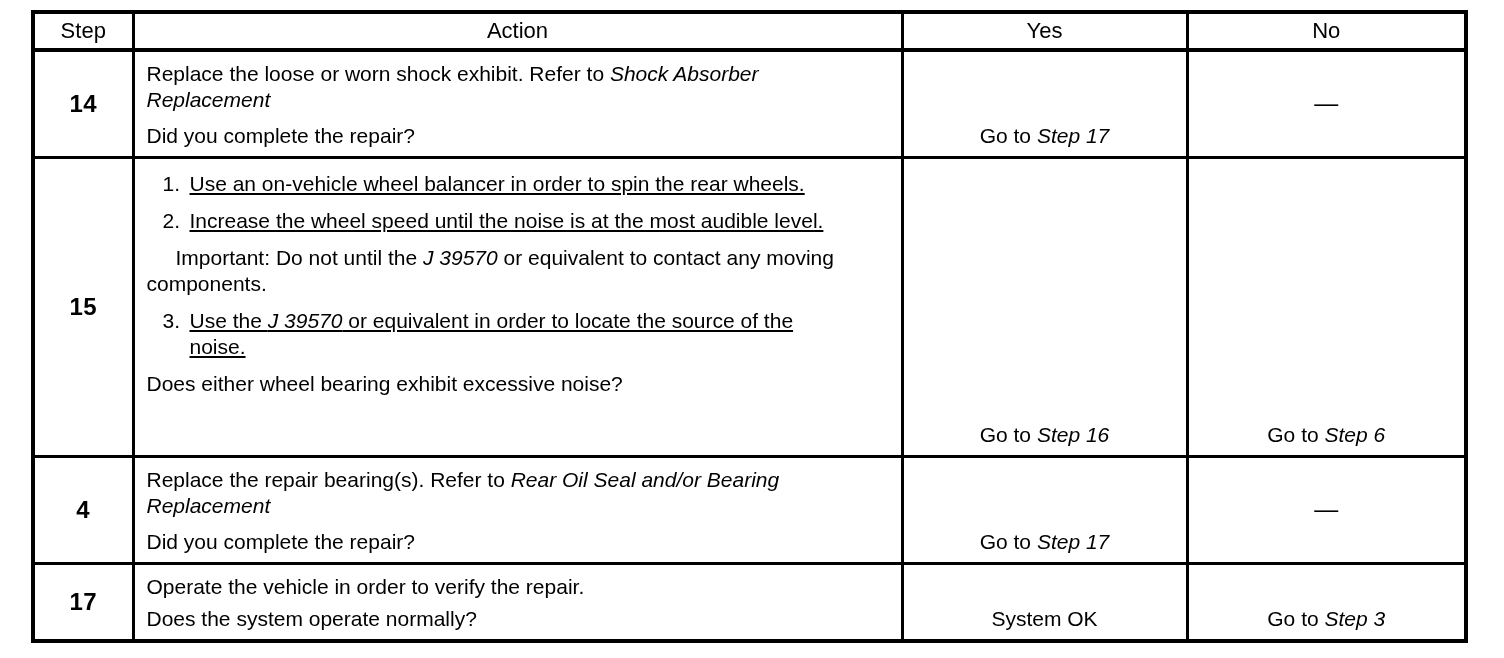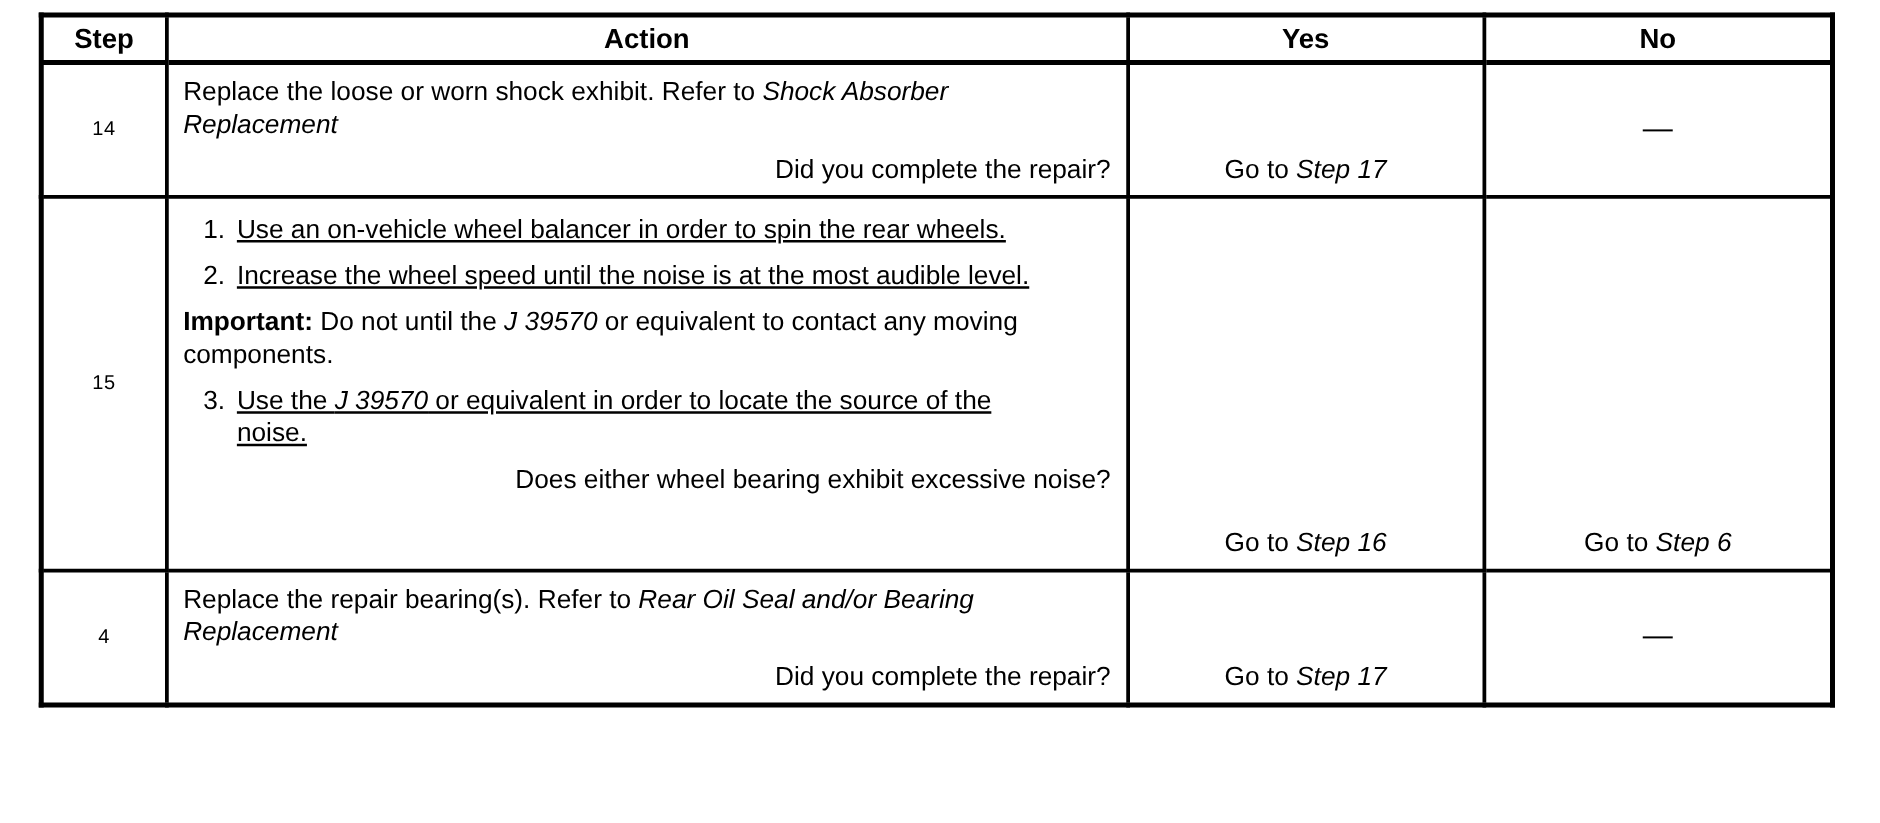--- a/index.html
+++ b/index.html
@@ -27,40 +27,41 @@
 
   th, td { border: 3px solid #000; }
 
   thead tr { height: 38px; }
   tr.r14 { height: 105px; }
   tr.r15 { height: 299px; }
   tr.r16 { height: 105px; }
   tr.r17 { height: 75px; }
 
   th {
-    font-weight: 700;
+    font-weight: 400;
     font-size: 22px;
     text-align: center;
     vertical-align: middle;
     padding: 2px 0;
     border-bottom-width: 4px;
   }
   td.step {
     text-align: center;
     vertical-align: middle;
-    font-size: 16px;
+    font-size: 24px;
     letter-spacing: 0.5px;
+    font-weight: bold;
   }
   td.action {
     vertical-align: top;
     padding: 9px 12px 7px 12px;
   }
   td.action p { margin: 0; }
   .p1 { max-width: 700px; }
-  .q  { margin-top: 10px !important; text-align: right; }
+  .q  { margin-top: 10px !important; }
   .q15 { margin-top: 11px !important; }
   .q17 { margin-top: 6px !important; }
 
   .li { display: flex; margin: 11px 0 0 16px; }
   .li.first { margin-top: 3px; }
   .li .num { flex: none; width: 27px; }
   .li .txt { max-width: 655px; text-decoration: underline; }
   .imp { margin-top: 11px !important; max-width: 712px; }
 
   td.ans {
@@ -68,21 +69,21 @@
     vertical-align: bottom;
     padding: 0 6px 7px 6px;
     white-space: nowrap;
   }
   td.mid {
     vertical-align: middle;
     padding-bottom: 2px;
   }
   .dash { font-size: 24px; }
   .it { font-style: italic; }
-  .bd { font-weight: 700; }
+  .bd { font-weight: 400; margin-left: 29px; }
 </style>
 </head>
 <body>
 
 <table class="diag">
   <colgroup>
     <col class="c-step">
       <col class="c-action">
       <col class="c-yes">
       <col class="c-no">
@@ -132,15 +133,24 @@
     <tr class="r16">
       <td class="step">4</td>
       <td class="action">
         <p class="p1"><span>Replace the repair bearing(s). Refer to </span><span class="it">Rear Oil Seal and/or Bearing Replacement</span></p>
         <p class="q">Did you complete the repair?</p>
       </td>
       <td class="ans"><span>Go to </span><span class="it">Step 17</span></td>
       <td class="ans mid"><span class="dash">—</span></td>
     </tr>
 
+    <tr class="r17">
+      <td class="step">17</td>
+      <td class="action">
+        <p class="p1">Operate the vehicle in order to verify the repair.</p>
+        <p class="q q17">Does the system operate normally?</p>
+      </td>
+      <td class="ans"><span>System OK</span></td>
+      <td class="ans"><span>Go to </span><span class="it">Step 3</span></td>
+    </tr>
 
   </tbody>
 </table>
 
 </body></html>

